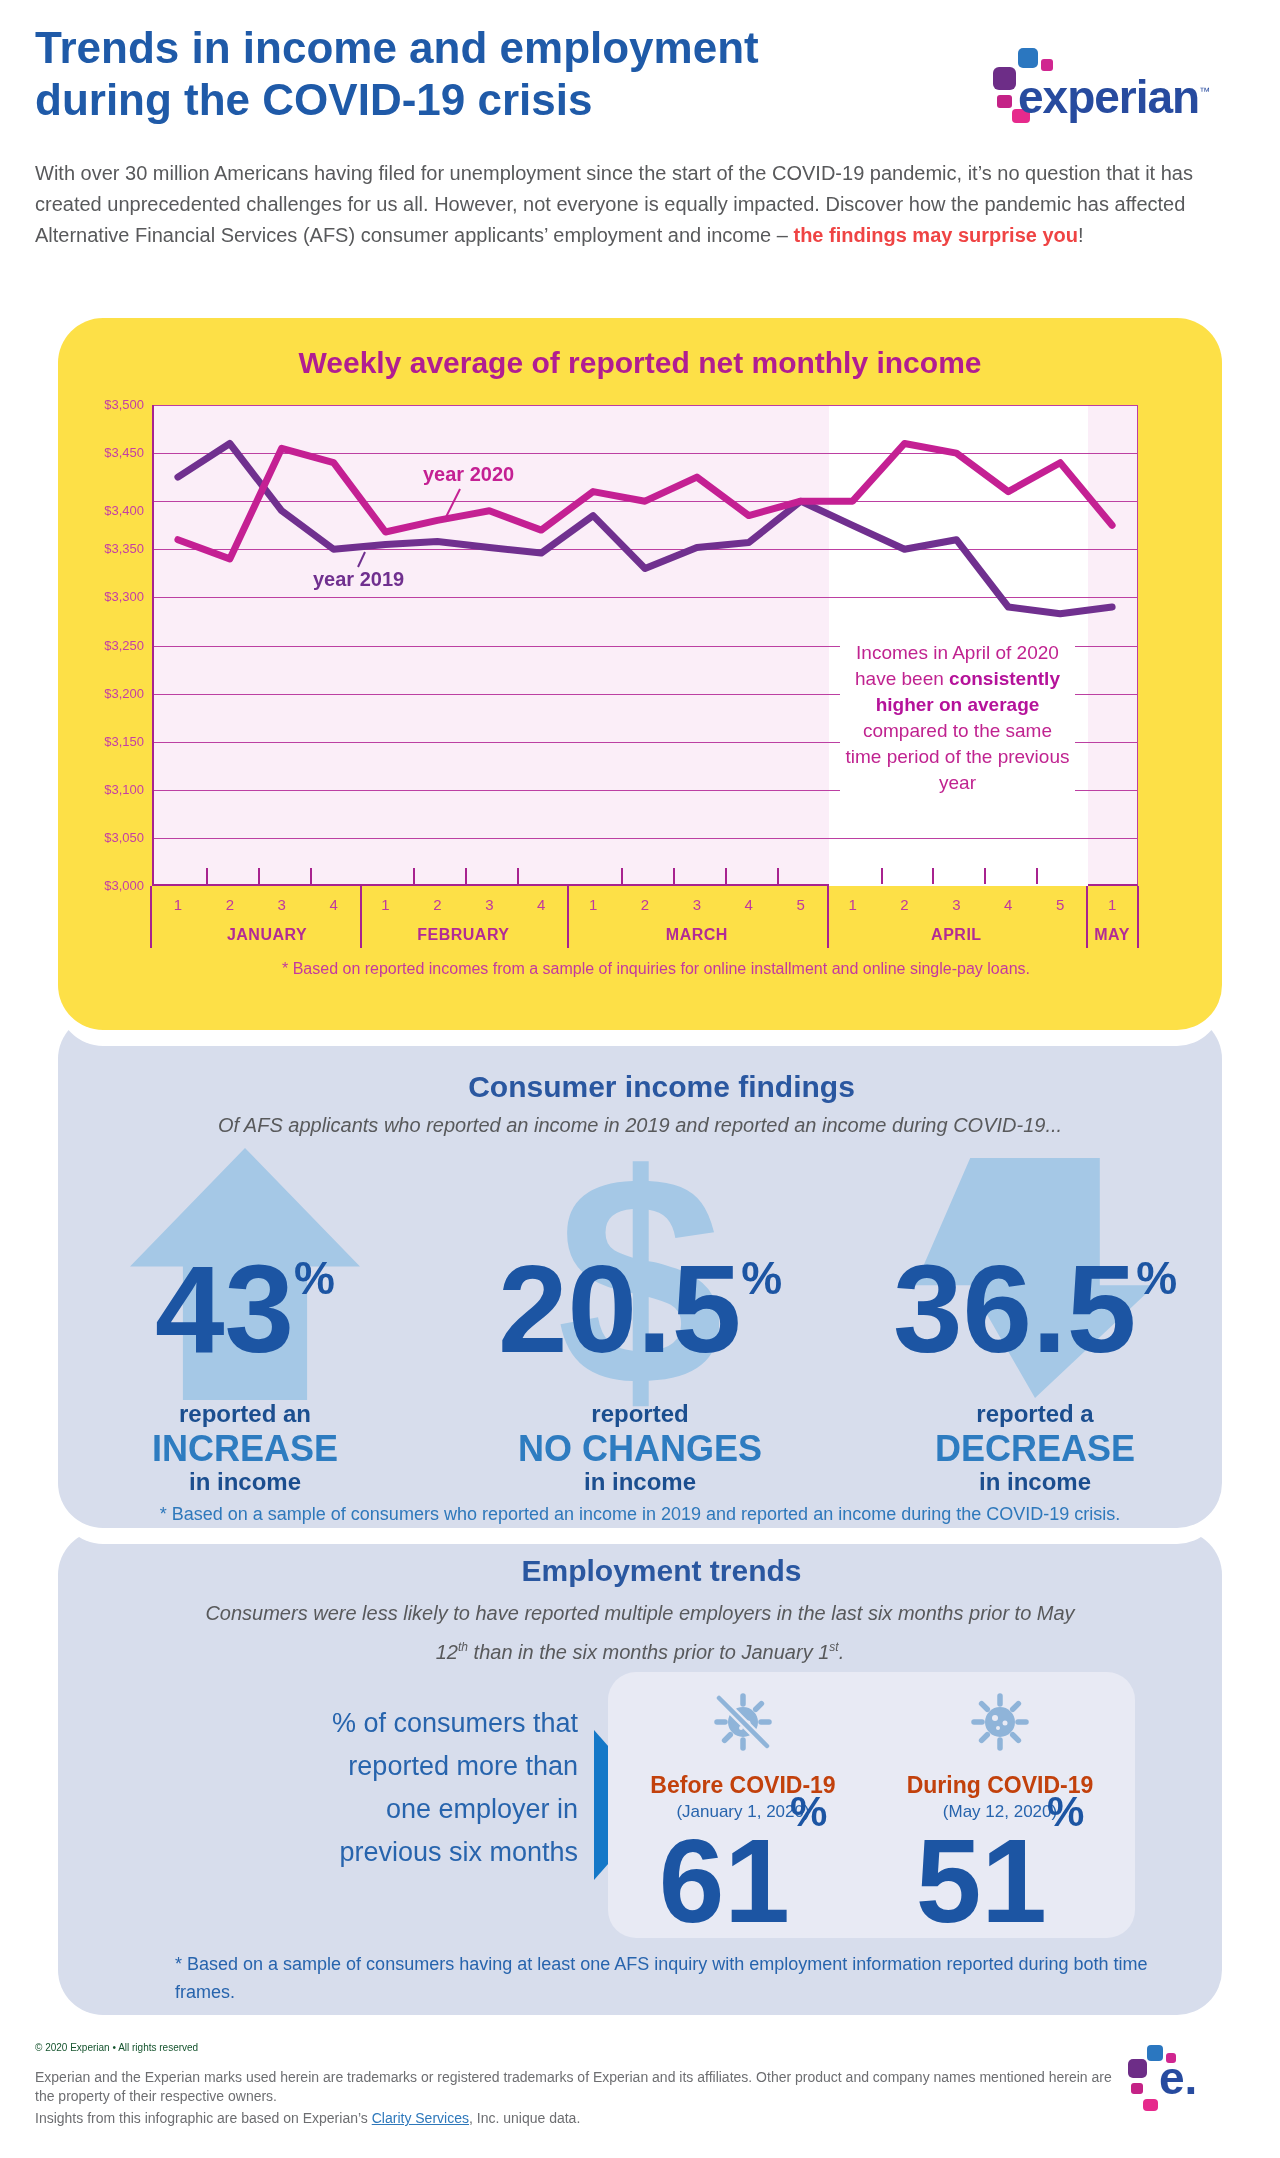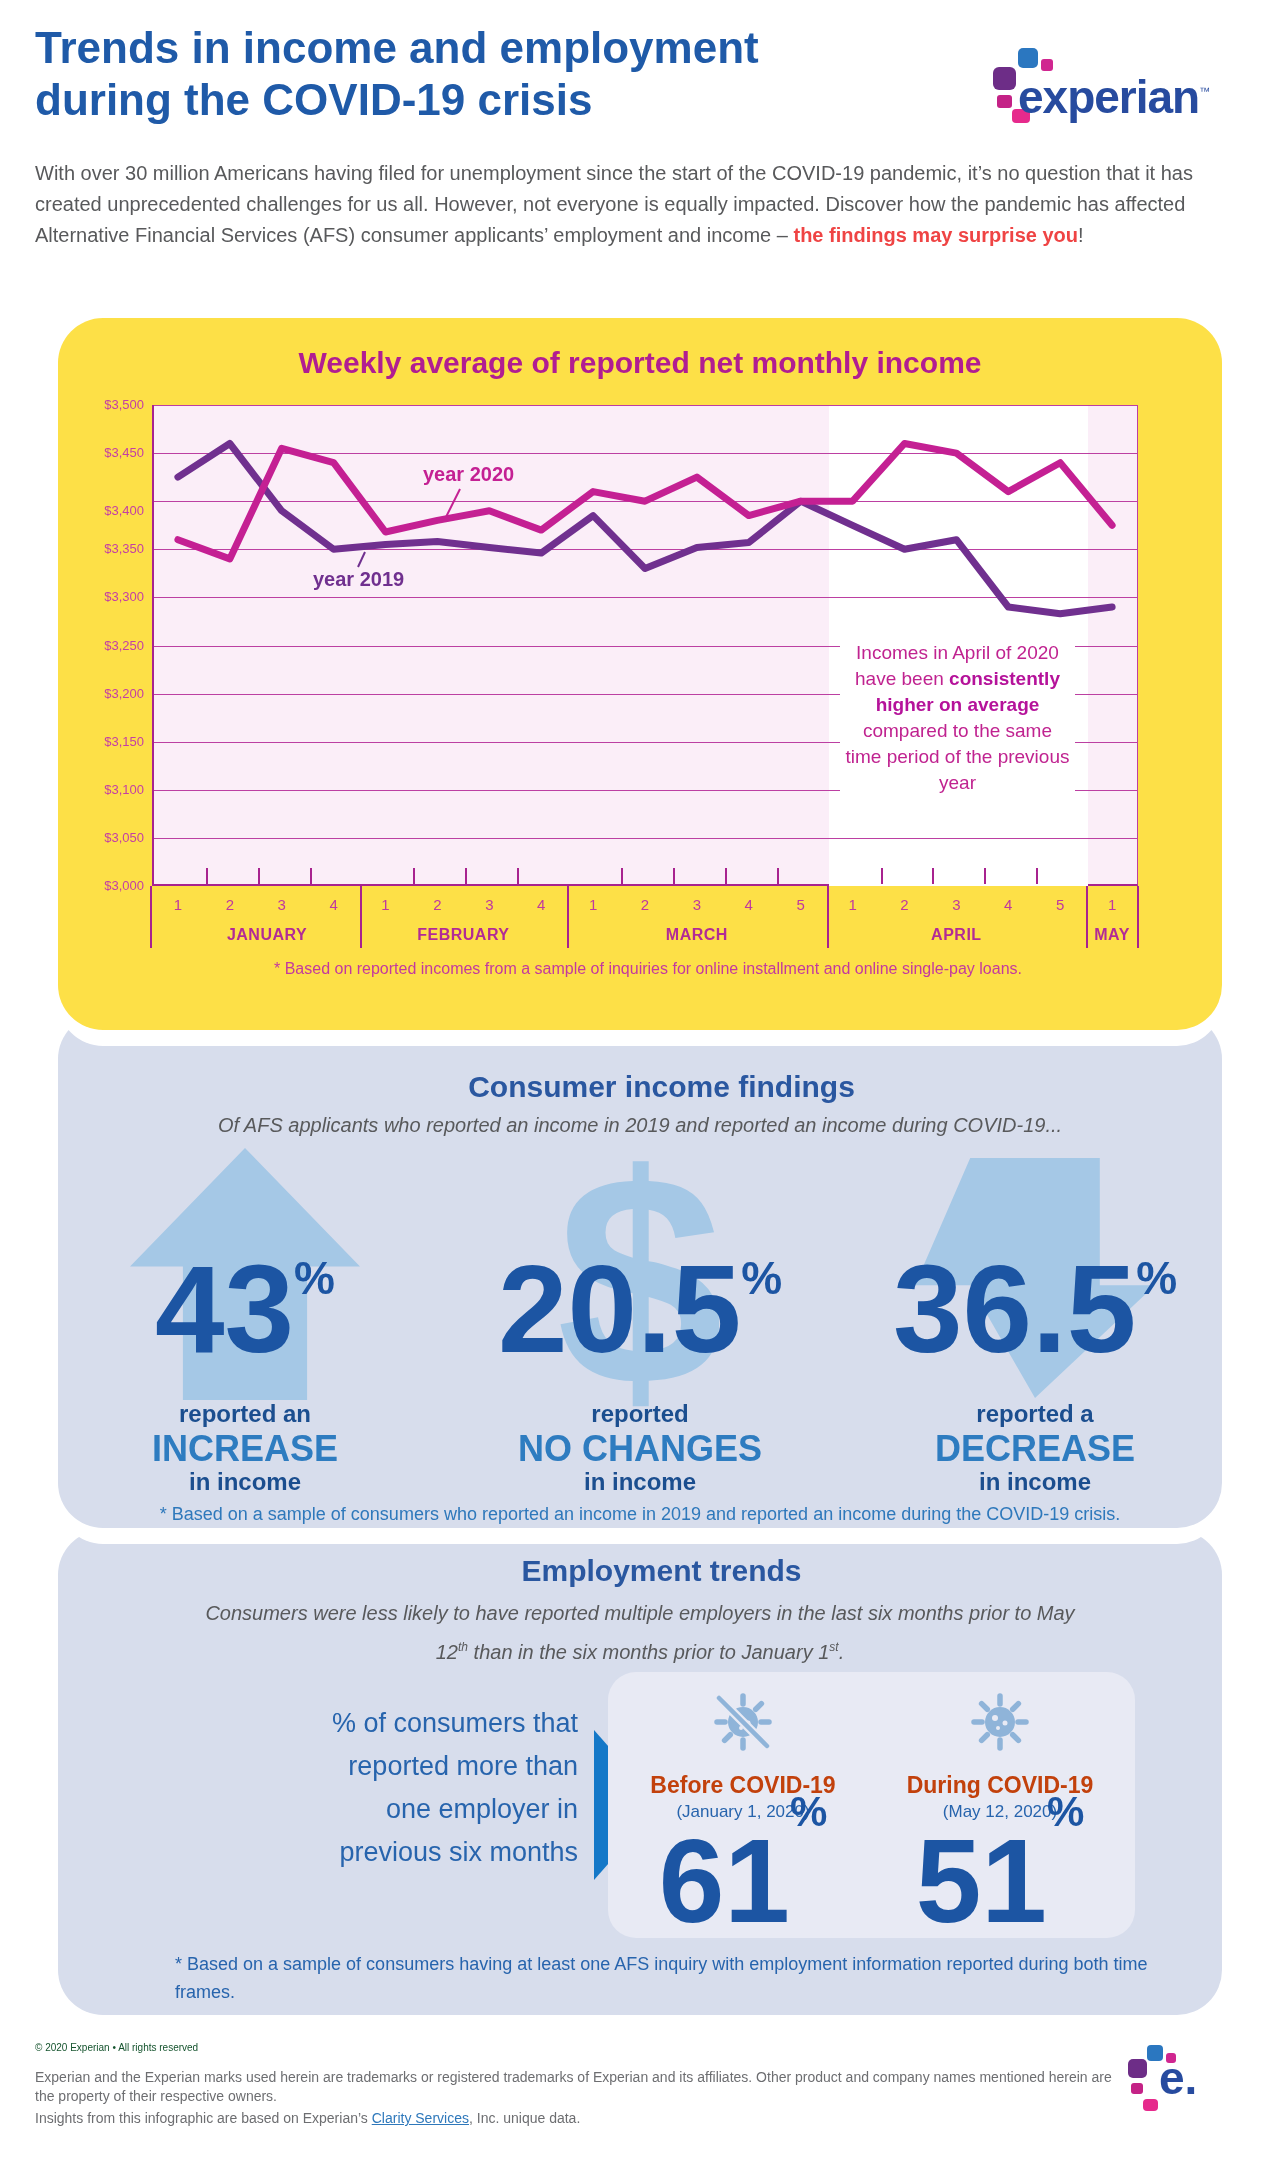--- a/index.html
+++ b/index.html
@@ -28,21 +28,21 @@
   .x-axis { position:absolute; left:94px; top:568px; width:986px; height:110px; }
   .week-label { position:absolute; top:10px; width:20px; text-align:center; font-size:15px; color:#c0399f; }
   .month-label { position:absolute; top:40px; text-align:center; font-size:16px; font-weight:bold; color:#b22b96; letter-spacing:0.5px; }
   .x-divider { position:absolute; top:0; width:2px; height:62px; background:#a8238f; }
   .series-svg { position:absolute; left:94px; top:87px; width:986px; height:481px; overflow:visible; z-index:4; }
   .annotation { position:absolute; left:782px; top:314px; width:235px; background:#ffffff; padding:8px 4px; text-align:center; font-size:19px; line-height:26px; color:#c02390; z-index:5; }
   .annotation b { color:#b5129a; }
   .series-label { position:absolute; font-size:20px; font-weight:bold; z-index:6; }
   .label-2020 { left:365px; top:145px; color:#c42093; }
   .label-2019 { left:255px; top:250px; color:#70308f; }
-  .chart-footnote { position:absolute; left:8px; top:642px; width:100%; text-align:center; font-size:16px; color:#c3399f; }
+  .chart-footnote { position:absolute; left:16px; top:642px; width:100%; text-align:center; font-size:16px; color:#c3399f; }
 
   
   .blue-card-1 { position:absolute; left:58px; top:1014px; width:1164px; height:514px; background:#d7ddec; border-radius:45px; box-shadow:0 16px 0 #ffffff; z-index:1; }
   .blue-card-2 { position:absolute; left:58px; top:1530px; width:1164px; height:485px; background:#d7ddec; border-radius:45px; z-index:0; }
   .section-title { position:absolute; left:0; width:100%; text-align:center; font-size:30px; font-weight:bold; color:#2a57a0;padding-left:43px; }
   .section-sub { position:absolute; left:0; width:100%; text-align:center; font-size:20px; color:#58595b;font-style:italic; }
 
   .stat-col { position:absolute; top:130px; width:360px; height:365px; }
   .stat-icon-up { position:absolute; left:65px; top:4px; width:230px; height:252px; background:#a5c8e6;
       clip-path:polygon(50% 0%, 100% 47%, 77% 47%, 77% 100%, 23% 100%, 23% 47%, 0% 47%); }

